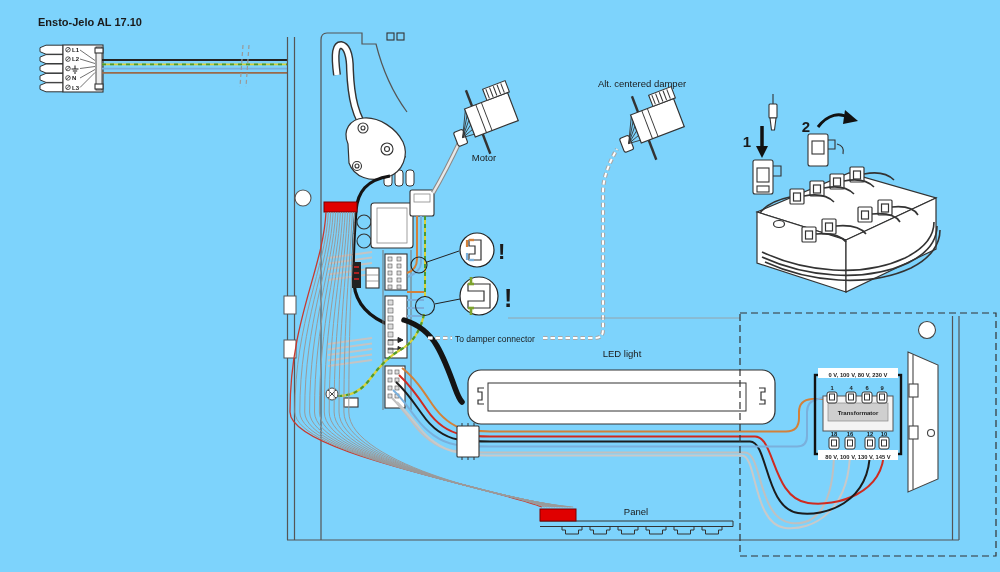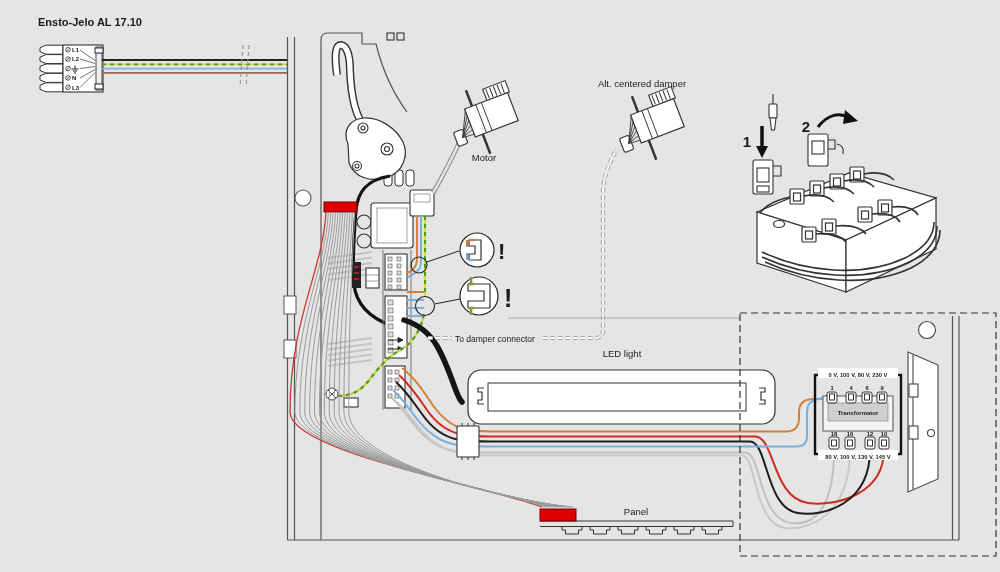--- a/index.html
+++ b/index.html
@@ -1,16 +1,16 @@
 <!DOCTYPE html>
 <html><head>
 <meta charset="utf-8">
 <style>
   html,body{margin:0;padding:0;background:#fff;}
-  .stage{width:1000px;height:572px;position:relative;background:#e5e5e5;overflow:hidden;}
+  .stage{width:1000px;height:572px;position:relative;background:#7dd3fc;overflow:hidden;}
   svg{display:block;}
   text{font-family:"Liberation Sans","DejaVu Sans",sans-serif;fill:#1a1a1a;}
   .t-title{font-size:11px;font-weight:bold;}
   .t-label{font-size:9.5px;}
   .t-small{font-size:8.5px;}
   .t-tiny{font-size:6px;font-weight:bold;}
   .t-pin{font-size:5.8px;font-weight:bold;}
   .t-step{font-size:15px;font-weight:bold;}
   .t-bang{font-size:22px;font-weight:bold;}
   .t-bang2{font-size:25px;font-weight:bold;}

